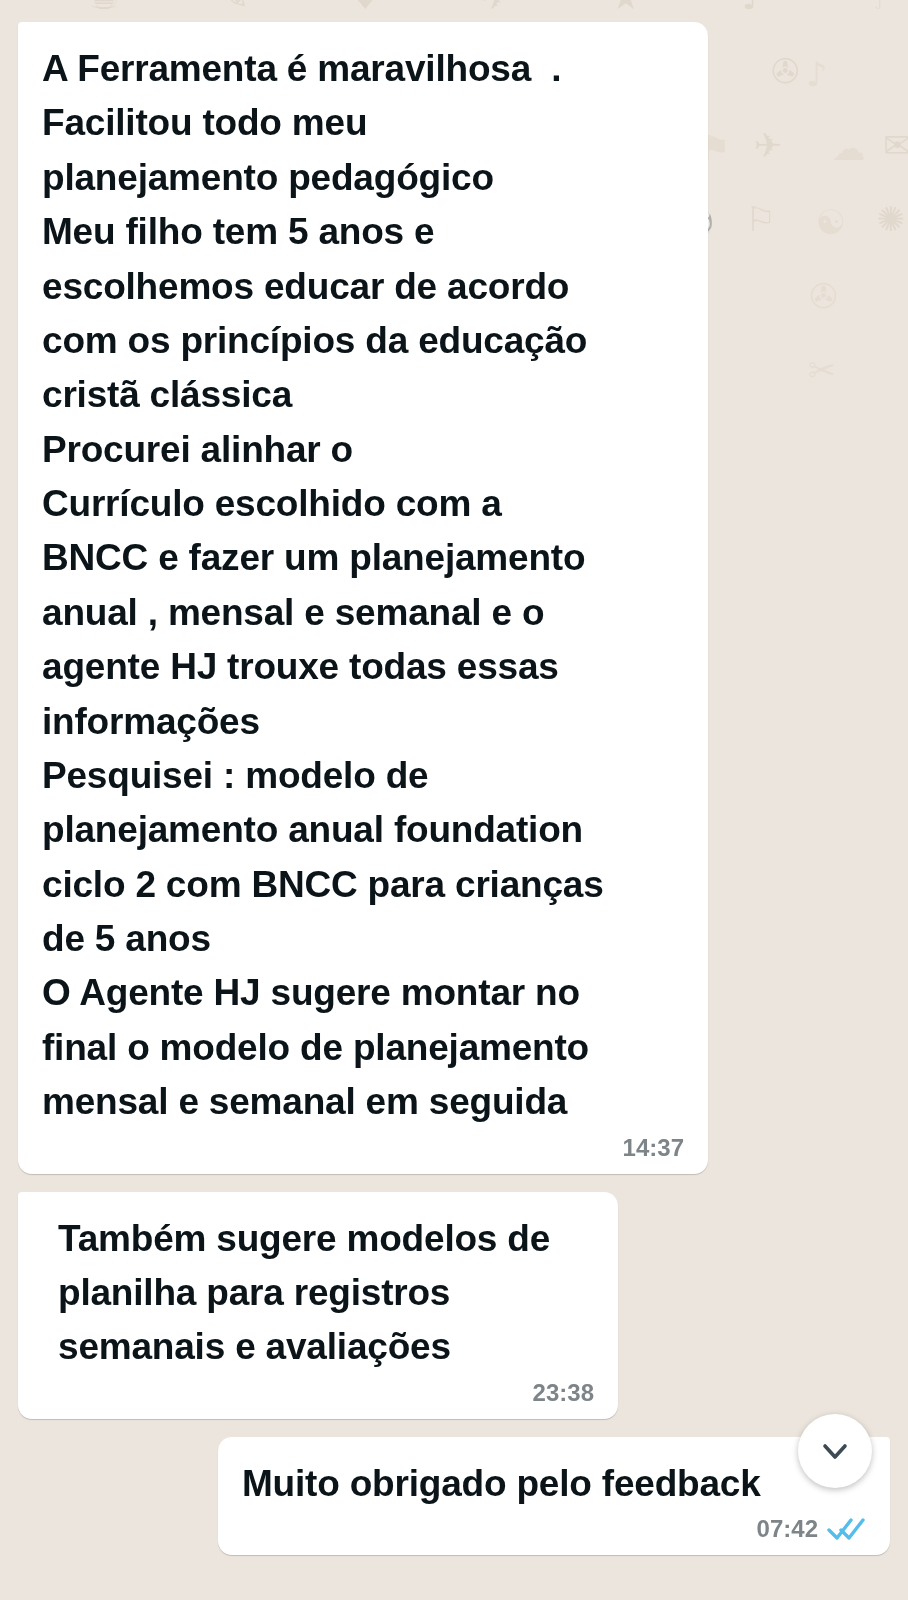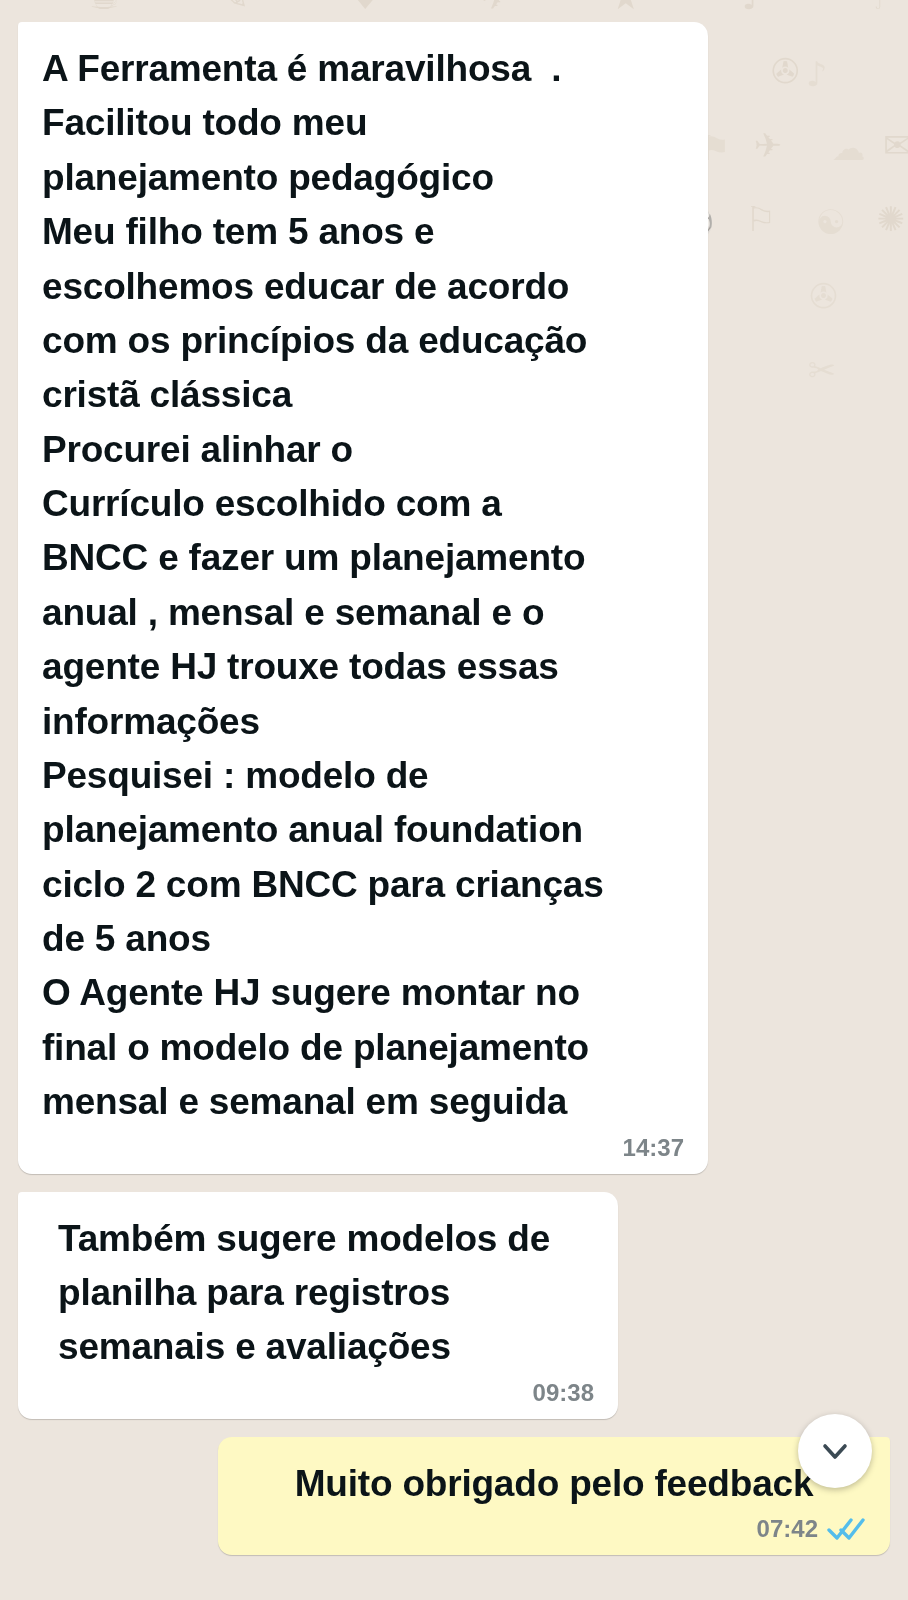--- a/index.html
+++ b/index.html
@@ -61,23 +61,22 @@
     border-radius: 14px;
     padding: 20px 24px 12px 24px;
     box-shadow: 0 1px 1px rgba(0,0,0,0.18);
     max-width: 690px;
   }
   .bubble.in {
     background: #ffffff;
     border-top-left-radius: 4px;
   }
   .bubble.out {
-    background: #fef9c3;
+    background: #ffffff;
     border-top-right-radius: 4px;
-    text-align: center;
   }
 
   .msg-text {
     font-size: 37px;
     line-height: 1.47;
     color: #0b1418;
     font-weight: 700;
     white-space: pre-wrap;
     letter-spacing: -0.2px;
   }
@@ -162,21 +161,21 @@
       </div>
     </div>
   </div>
 
   <div class="bubble-row incoming">
     <div class="bubble in second">
       <div class="msg-text">Também sugere modelos de
 planilha para registros
 semanais e avaliações</div>
       <div class="meta">
-        <span class="time">09:38</span>
+        <span class="time">23:38</span>
       </div>
     </div>
   </div>
 
   <div class="bubble-row outgoing">
     <div class="bubble out third">
       <div class="msg-text">Muito obrigado pelo feedback</div>
       <div class="meta">
         <span class="time">07:42</span>
         <span class="ticks">

